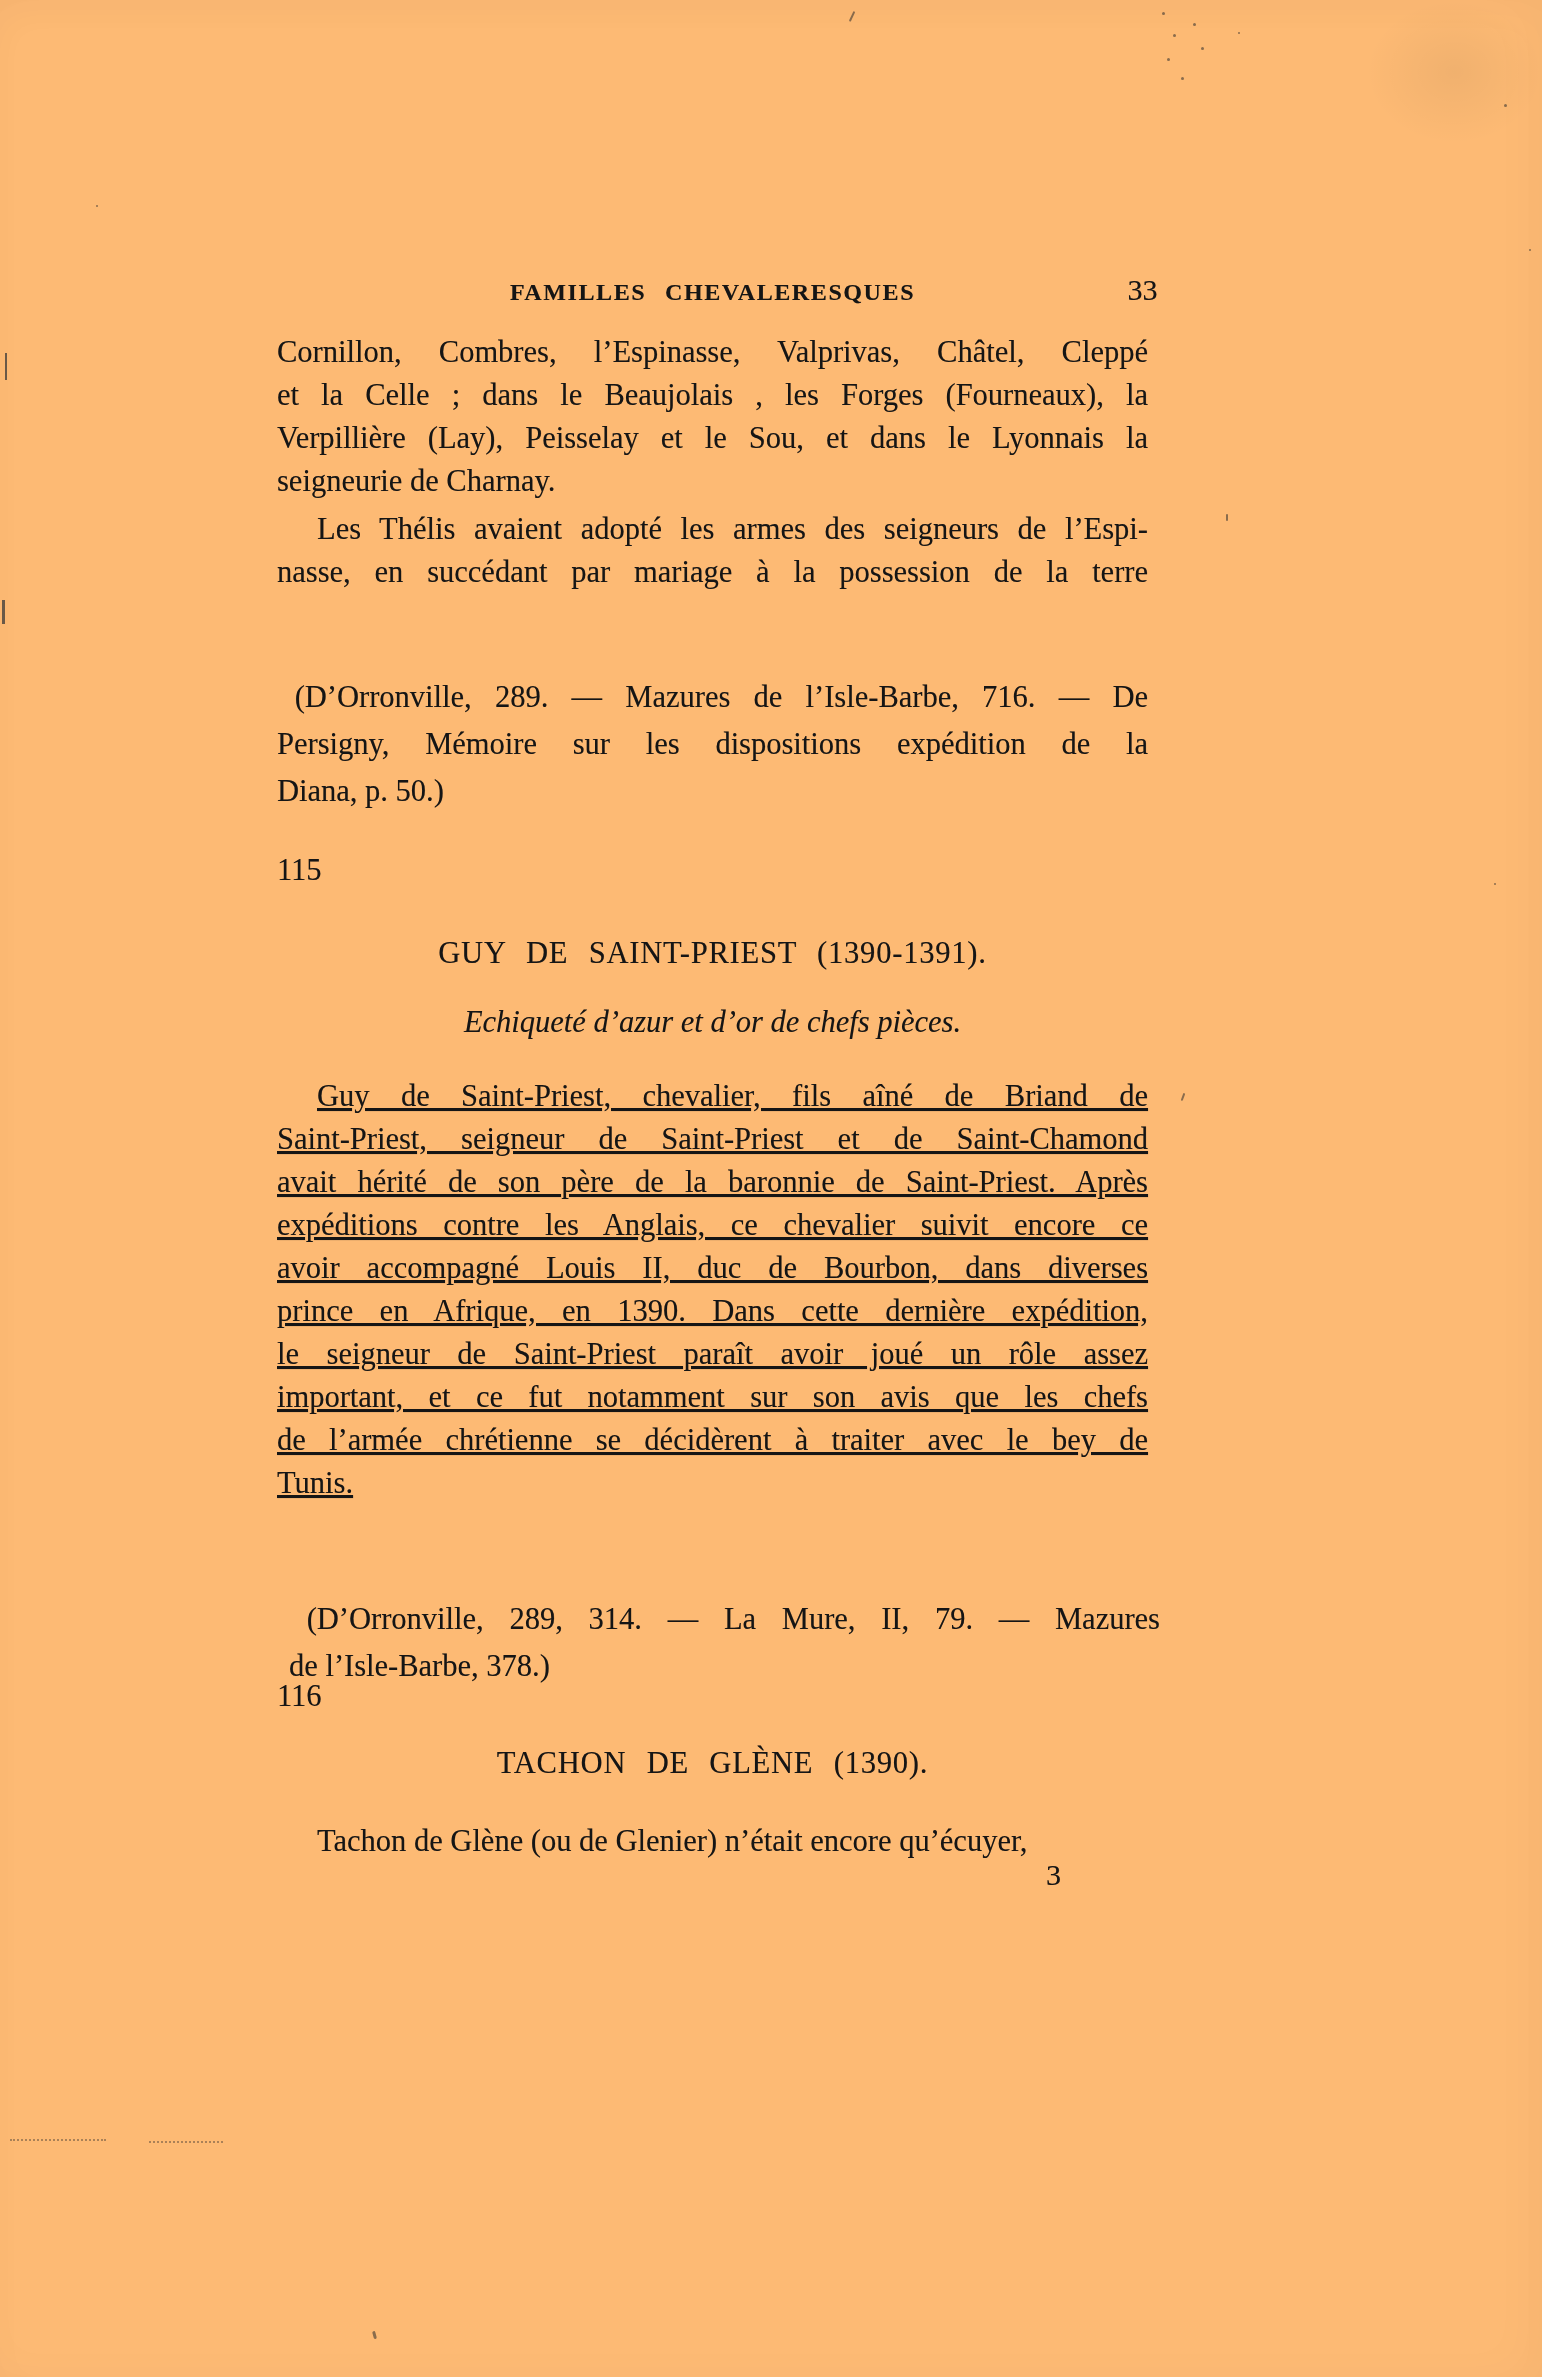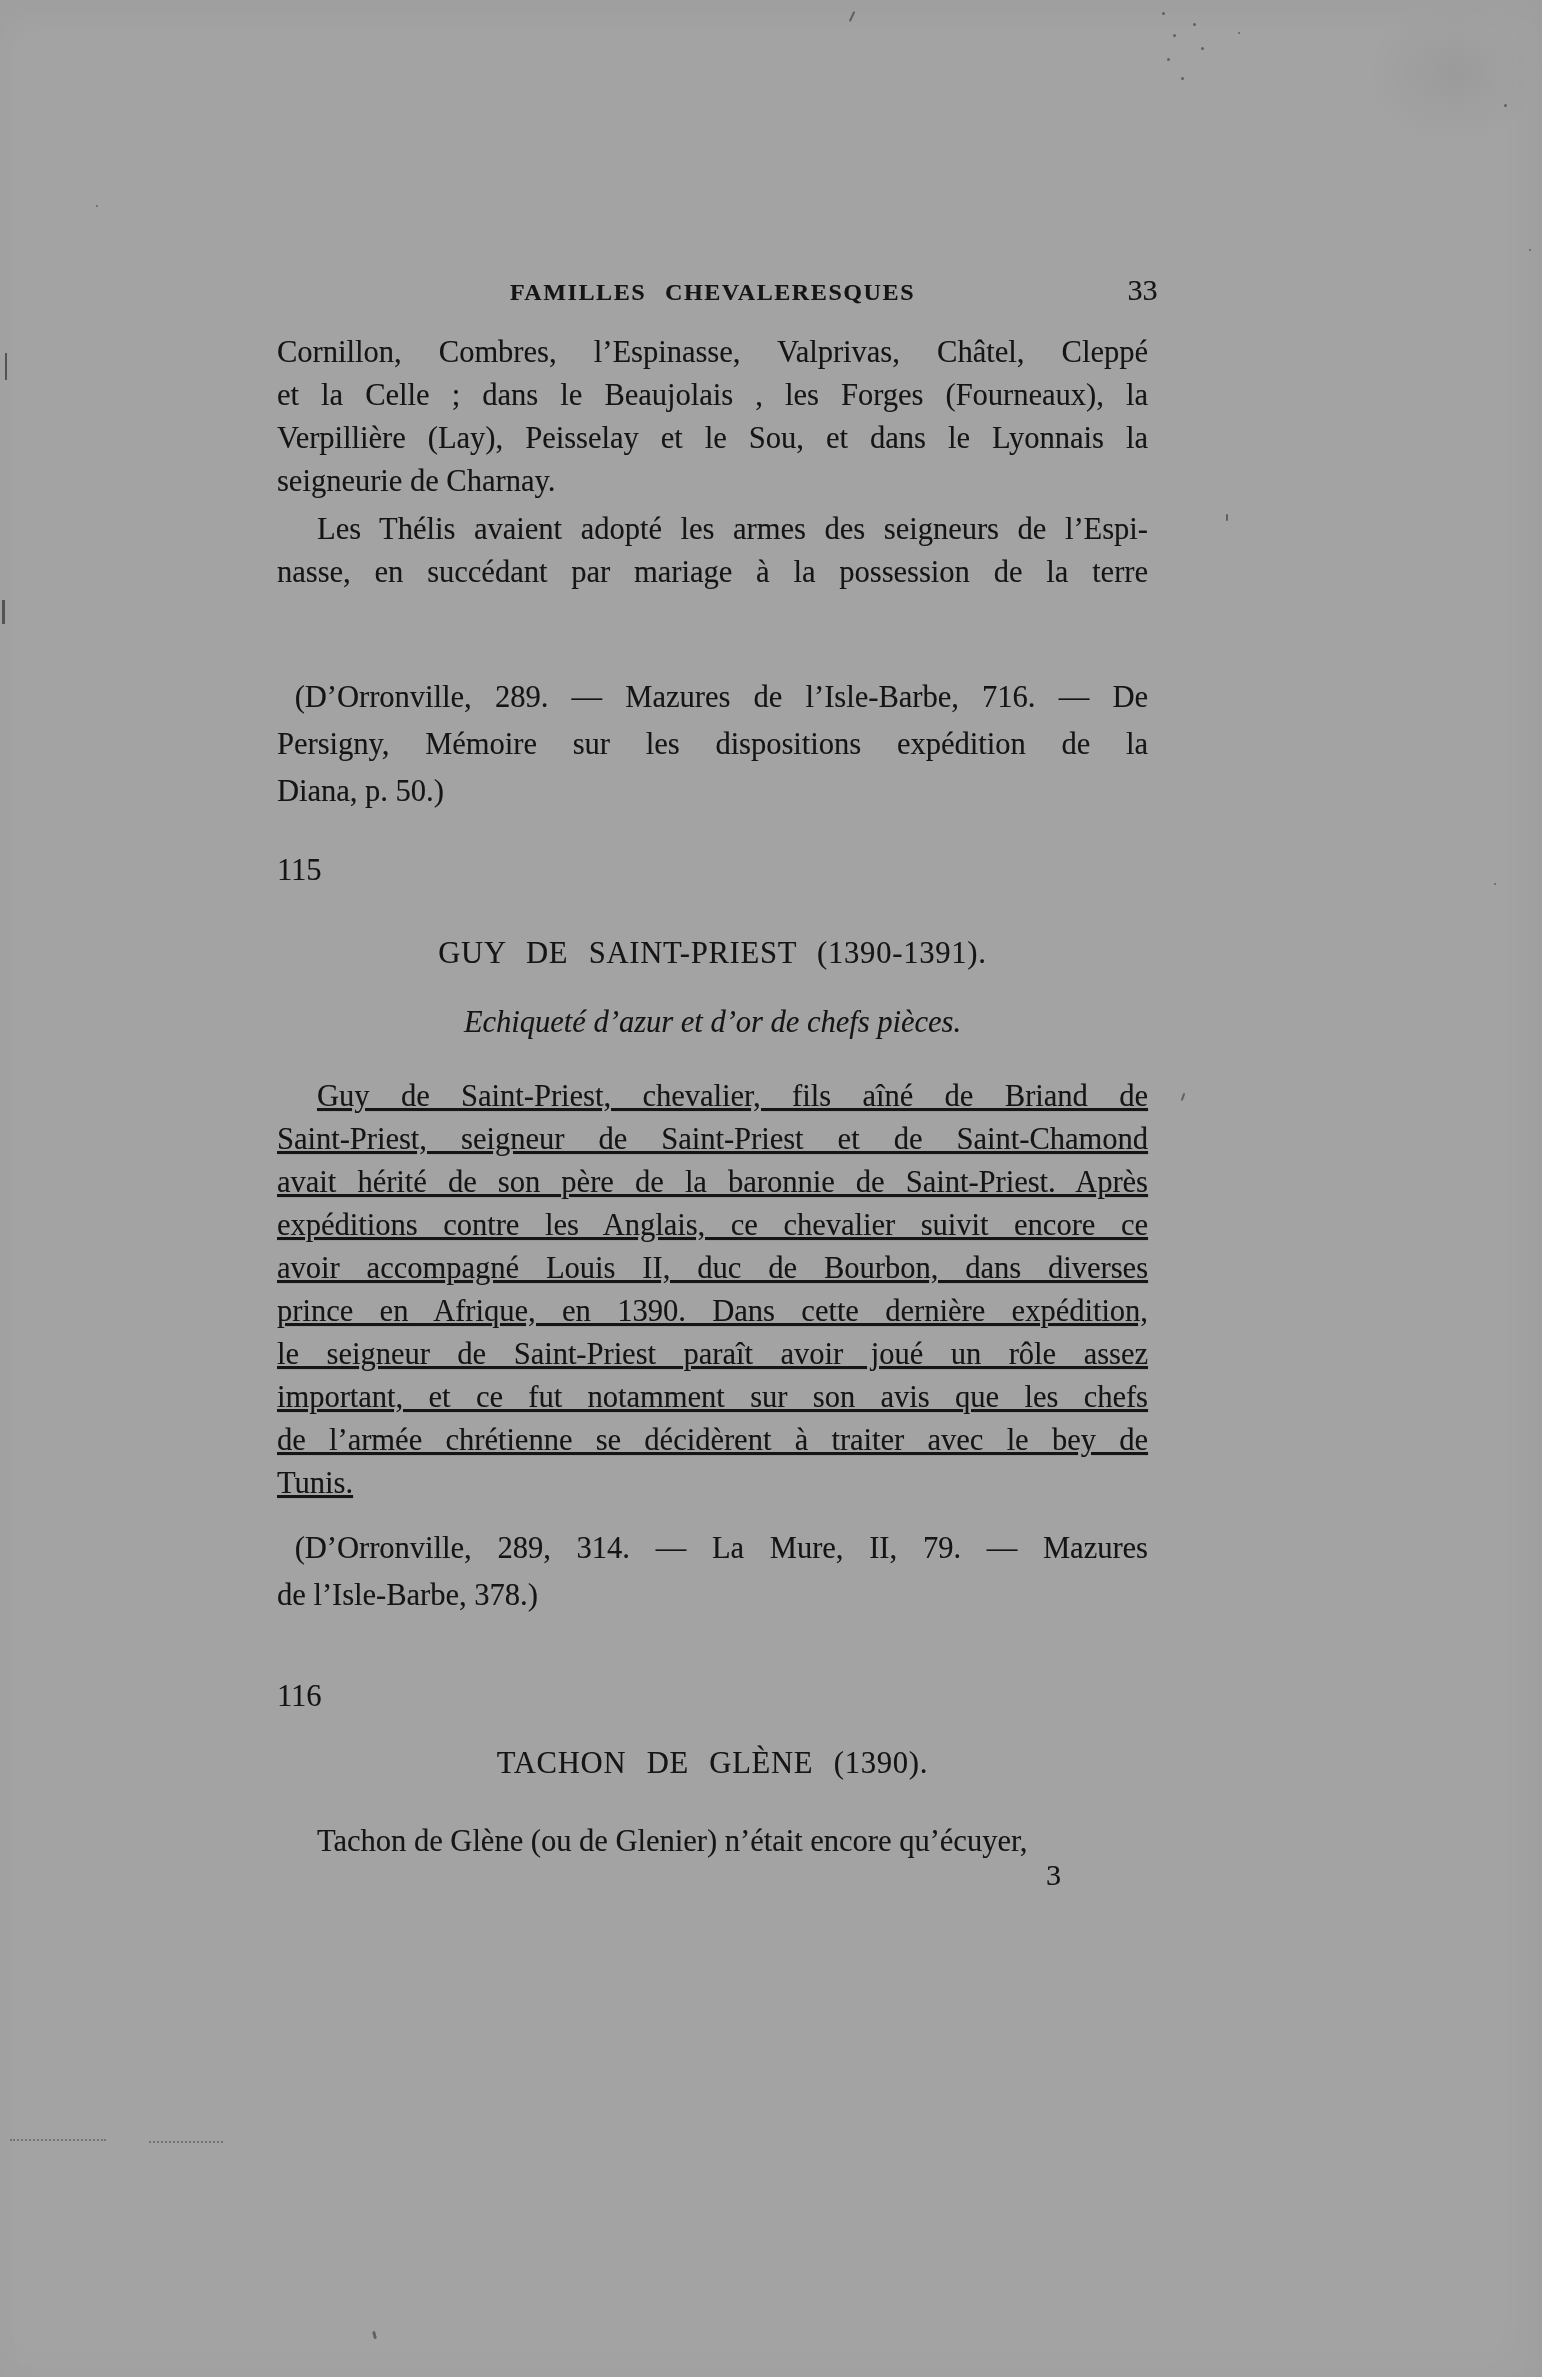--- a/index.html
+++ b/index.html
@@ -1,19 +1,19 @@
 <!DOCTYPE html>
 <html style="font-size:13px"><head>
 <meta charset="utf-8">
 <style>
   html,body{margin:0;padding:0;background:#e9e9e7;}
   .page{
     position:relative;
     width:1543px;height:2377px;
-    background:#a3a3a3;
+    background:#fdba74;
     font-family:"Liberation Serif", serif;
     color:#151515;
     overflow:hidden;
     box-shadow:inset -14.4px 0 48px rgba(0,0,0,0.025), inset 0 14.4px 40px rgba(0,0,0,0.015);
   }
   .column{position:absolute;left:277px;top:0;width:871px;height:100%;}
   .block{position:absolute;left:0;width:100%;}
 
   
   .headrow{position:absolute;top:279px;left:0;width:100%;}
@@ -40,21 +40,21 @@
   .blazon{text-align:center;font-size:30.5px;font-style:italic;text-shadow:0.2px 0.2px 0 rgba(20,20,20,0.3);}
 
   
   .b0{top:331px;}
   .b1{top:508px;}
   .b2{top:674px;}
   .b3{top:853px;}
   .b4{top:936px;}
   .b5{top:1005px;}
   .b6{top:1075px;text-decoration:underline;}
-  .b7{top:1525px;}
+  .b7{top:1596px;margin-left:12px;}
   .b8{top:1679px;}
   .b9{top:1746px;}
   .b10{top:1820px;}
 
   .signature{
     position:absolute;top:1858px;left:0;width:100%;
     text-align:right;padding-right:87px;box-sizing:border-box;
     font-size:30px;text-shadow:0.2px 0.2px 0 rgba(20,20,20,0.4);
   }
 

